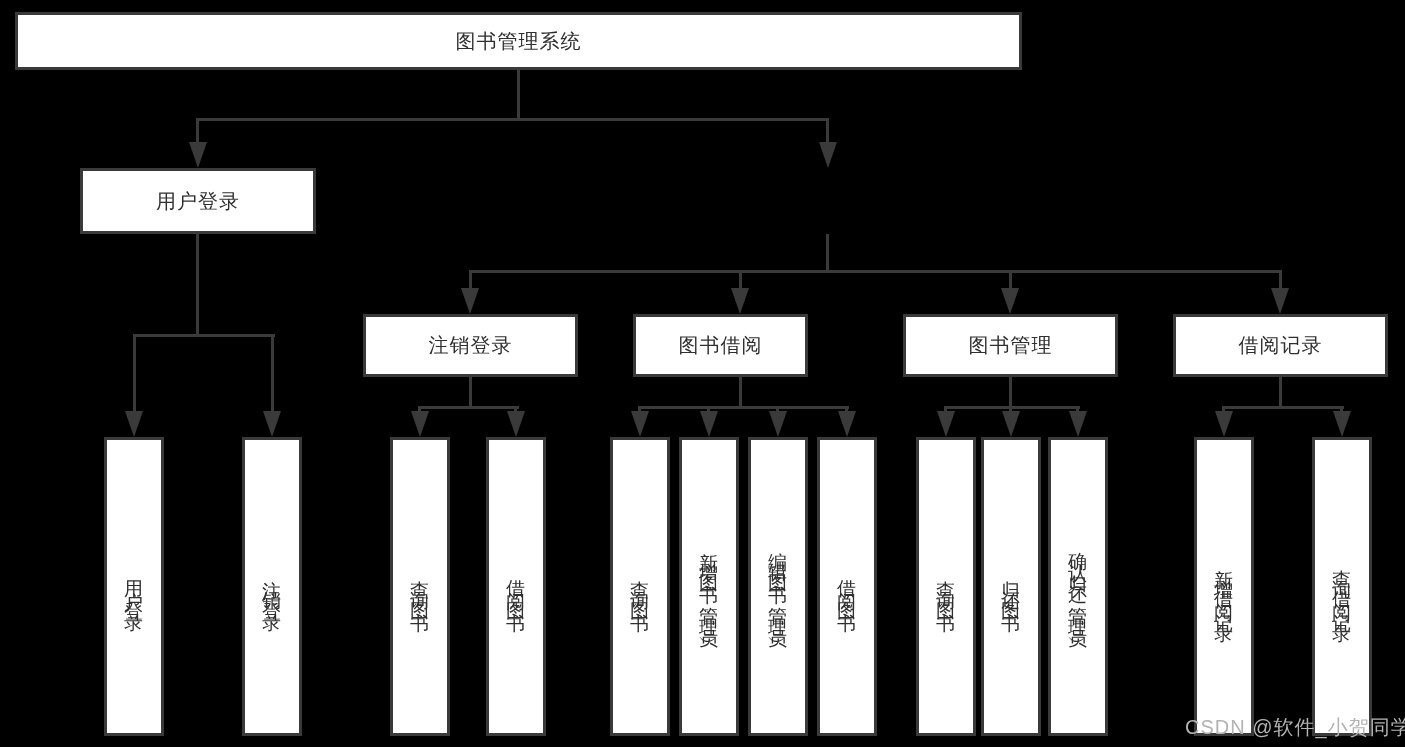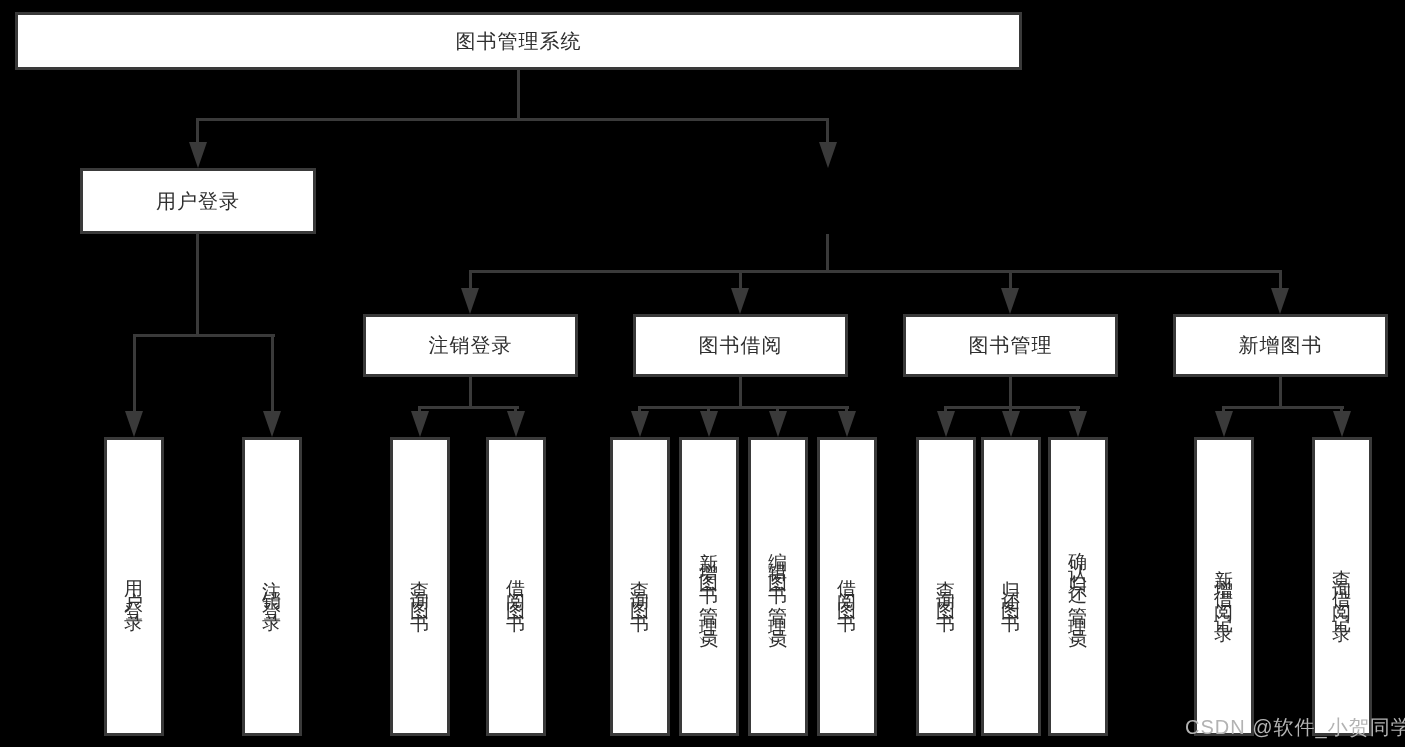--- a/index.html
+++ b/index.html
@@ -96,28 +96,28 @@
   <div class="vline" style="left:1009px;top:270px;height:22px"></div>
   <div class="vline" style="left:1279px;top:270px;height:22px"></div>
   <div class="arrow" style="left:461px;top:288px"></div>
   <div class="arrow" style="left:731px;top:288px"></div>
   <div class="arrow" style="left:1001px;top:288px"></div>
   <div class="arrow" style="left:1271px;top:288px"></div>
 
   <div class="box" style="left:363px;top:314px;width:215px;height:63px">
     <span>注销登录</span>
   </div>
-  <div class="box" style="left:633px;top:314px;width:215px;height:63px">
+  <div class="box" style="left:633px;top:314px;width:175px;height:63px">
     <span>图书借阅</span>
   </div>
   <div class="box" style="left:903px;top:314px;width:215px;height:63px">
     <span>图书管理</span>
   </div>
   <div class="box" style="left:1173px;top:314px;width:215px;height:63px">
-    <span>新增图书</span>
+    <span>借阅记录</span>
   </div>
 
   <div class="vline" style="left:469px;top:377px;height:31px"></div>
   <div class="hline" style="left:418px;top:406px;width:101px"></div>
   <div class="vline" style="left:418px;top:406px;height:8px"></div>
   <div class="vline" style="left:514px;top:406px;height:8px"></div>
   <div class="arrow" style="left:411px;top:411px"></div>
   <div class="arrow" style="left:507px;top:411px"></div>
 
   <div class="vline" style="left:739px;top:377px;height:31px"></div>

